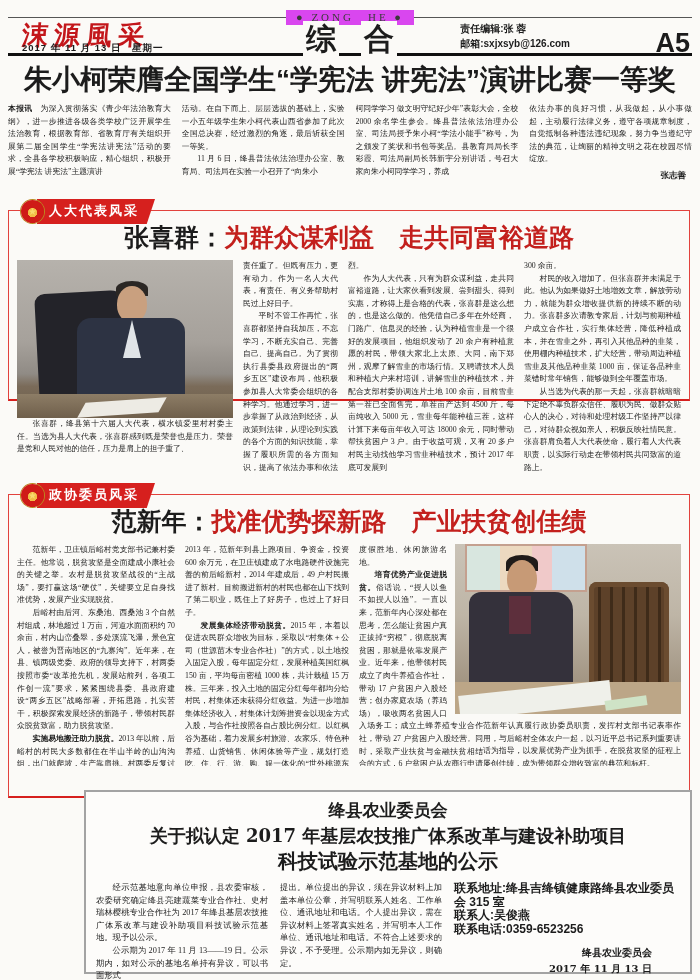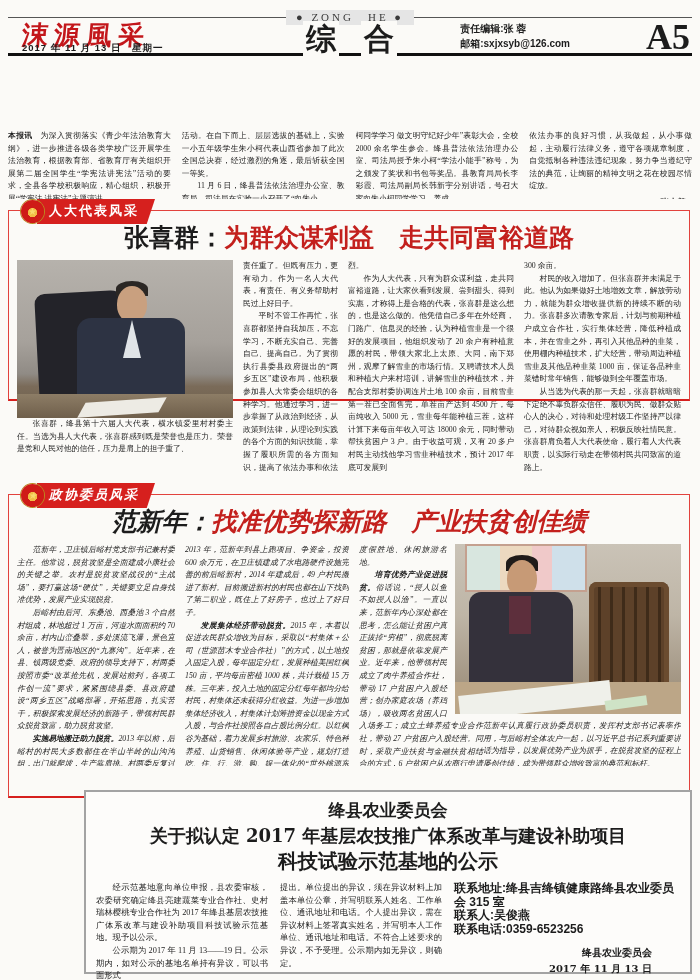--- a/index.html
+++ b/index.html
@@ -2,50 +2,50 @@
 <html><head>
 <meta charset="utf-8">
 <style>
   html,body{margin:0;padding:0;background:#e8e6e2;}
   .page{position:relative;width:700px;height:980px;margin:0 auto;background:#fbfaf7;color:#1c1c1c;
         font-family:"Liberation Serif",serif;overflow:hidden;}
   
   .header{position:absolute;left:8px;top:6px;width:684px;height:52px;}
   .hairline{position:absolute;top:11px;left:0;right:0;height:1px;background:#555;}
   .thickline{position:absolute;top:47px;left:0;right:0;height:3px;background:#101010;}
-  .zonghe{position:absolute;top:4px;left:50%;transform:translateX(-50%);background:#e5e5e5;
+  .zonghe{position:absolute;top:4px;left:50%;transform:translateX(-50%);background:#d946ef;
           padding:0 10px;font-size:11px;letter-spacing:3px;color:#3a3a3a;white-space:nowrap;
           font-family:"Liberation Serif",serif;}
   .zhcn{position:absolute;top:13px;left:50%;transform:translateX(-50%);font-size:30px;font-weight:bold;
         white-space:nowrap;font-family:"DejaVu Serif",serif;}
   .zhcn span{background:#fbfaf7;padding:0 3px;}
   .zhcn span:first-child{margin-right:22px;}
   .masthead{position:absolute;left:14px;top:12px;font-size:26px;font-weight:bold;color:#c3171b;
             letter-spacing:6px;transform:skewX(-5deg);font-family:"DejaVu Serif",serif;white-space:nowrap;}
   .date{position:absolute;left:14px;top:36px;font-size:9.5px;font-weight:bold;letter-spacing:1px;
         font-family:"Liberation Sans",sans-serif;}
   .editor{position:absolute;right:122px;top:15px;font-size:10px;font-weight:bold;line-height:15px;
           font-family:"Liberation Sans",sans-serif;text-align:left;}
-  .pageno{position:absolute;right:2px;top:10px;font-size:36px;font-weight:900;
-          font-family:Liberation Serif, serif;}
+  .pageno{position:absolute;right:2px;top:22px;font-size:27px;font-weight:900;
+          font-family:Liberation Sans, sans-serif;}
   
   .main-headline{position:absolute;top:61px;left:8px;width:684px;text-align:center;font-size:28px;
                  font-weight:900;white-space:nowrap;font-family:"Liberation Sans",sans-serif;letter-spacing:0;}
   .article1{position:absolute;top:103px;left:8px;width:684px;height:96px;display:flex;gap:11px;}
-  .article1 .col{flex:1;overflow:hidden;margin-top:27px;}
+  .article1 .col{flex:1;overflow:hidden;}
   .bodytext{font-size:7.8px;line-height:12.6px;text-align:justify;}
   .para{margin:0;text-indent:2em;}
   .para.ni{text-indent:0;}
   .para b{font-family:"Liberation Sans",sans-serif;}
   .byline{text-align:right;font-weight:bold;padding-right:6px;margin-top:3px;font-size:8.5px;}
   
   .sectionbox{position:absolute;left:8px;width:682px;border:1px solid #e2423d;border-bottom:2px solid #d6201e;
               box-sizing:border-box;}
   .box-npc{top:210px;height:191px;}
-  .box-cppcc{top:494px;height:304px;font-style:italic;}
+  .box-cppcc{top:494px;height:304px;}
   .banner{position:absolute;top:-12px;left:12px;display:flex;align-items:center;}
   .emblem{position:relative;width:23px;height:23px;border-radius:50%;flex:none;z-index:2;margin-right:-7px;
           background:radial-gradient(circle at 50% 55%,#f1bc45 0 26%,#cf1a17 28% 84%,#e8b03c 86% 100%);
           box-shadow:0 0 0 1px #b98a20;}
   .emblem::after{content:"★";position:absolute;inset:0;display:flex;align-items:center;justify-content:center;
                  color:#f8d96e;font-size:10px;}
   .banner-label{background:#d6201e;color:#fff;font-size:13px;font-weight:bold;letter-spacing:2px;
                 padding:3px 16px 4px 12px;clip-path:polygon(0 0,100% 0,93% 100%,0 100%);
                 font-family:"Liberation Sans",sans-serif;white-space:nowrap;}
   .sec-headline{text-align:center;font-size:25px;font-weight:900;margin:10px 0 4px;white-space:nowrap;
@@ -125,20 +125,21 @@
     </div>
     <div class="masthead">涑源風采</div>
     <div class="date">2017 年 11 月 13 日　星期一</div>
     <div class="editor">
       <div>责任编辑:张 蓉</div>
       <div>邮箱:sxjxsyb@126.com</div>
     </div>
     <div class="pageno">A5</div>
   </div>
 
+  <div class="main-headline">朱小柯荣膺全国学生“学宪法 讲宪法”演讲比赛一等奖</div>
   <div class="article1">
     <div class="col bodytext">
         <p class="para ni"><b>本报讯</b>　为深入贯彻落实《青少年法治教育大纲》，进一步推进各级各类学校广泛开展学生法治教育，根据教育部、省教育厅有关组织开展第二届全国学生“学宪法讲宪法”活动的要求，全县各学校积极响应，精心组织，积极开展“学宪法 讲宪法”主题演讲</p>
       </div>
     <div class="col bodytext">
         <p class="para ni">活动。在自下而上、层层选拔的基础上，实验一小五年级学生朱小柯代表山西省参加了此次全国总决赛，经过激烈的角逐，最后斩获全国一等奖。</p>
         <p class="para">11 月 6 日，绛县普法依法治理办公室、教育局、司法局在实验一小召开了“向朱小</p>
       </div>
     <div class="col bodytext">
         <p class="para ni">柯同学学习 做文明守纪好少年”表彰大会，全校 2000 余名学生参会。绛县普法依法治理办公室、司法局授予朱小柯“学法小能手”称号，为之颁发了奖状和书包等奖品。县教育局局长李彩霞、司法局副局长韩新宇分别讲话，号召大家向朱小柯同学学习，养成</p>

